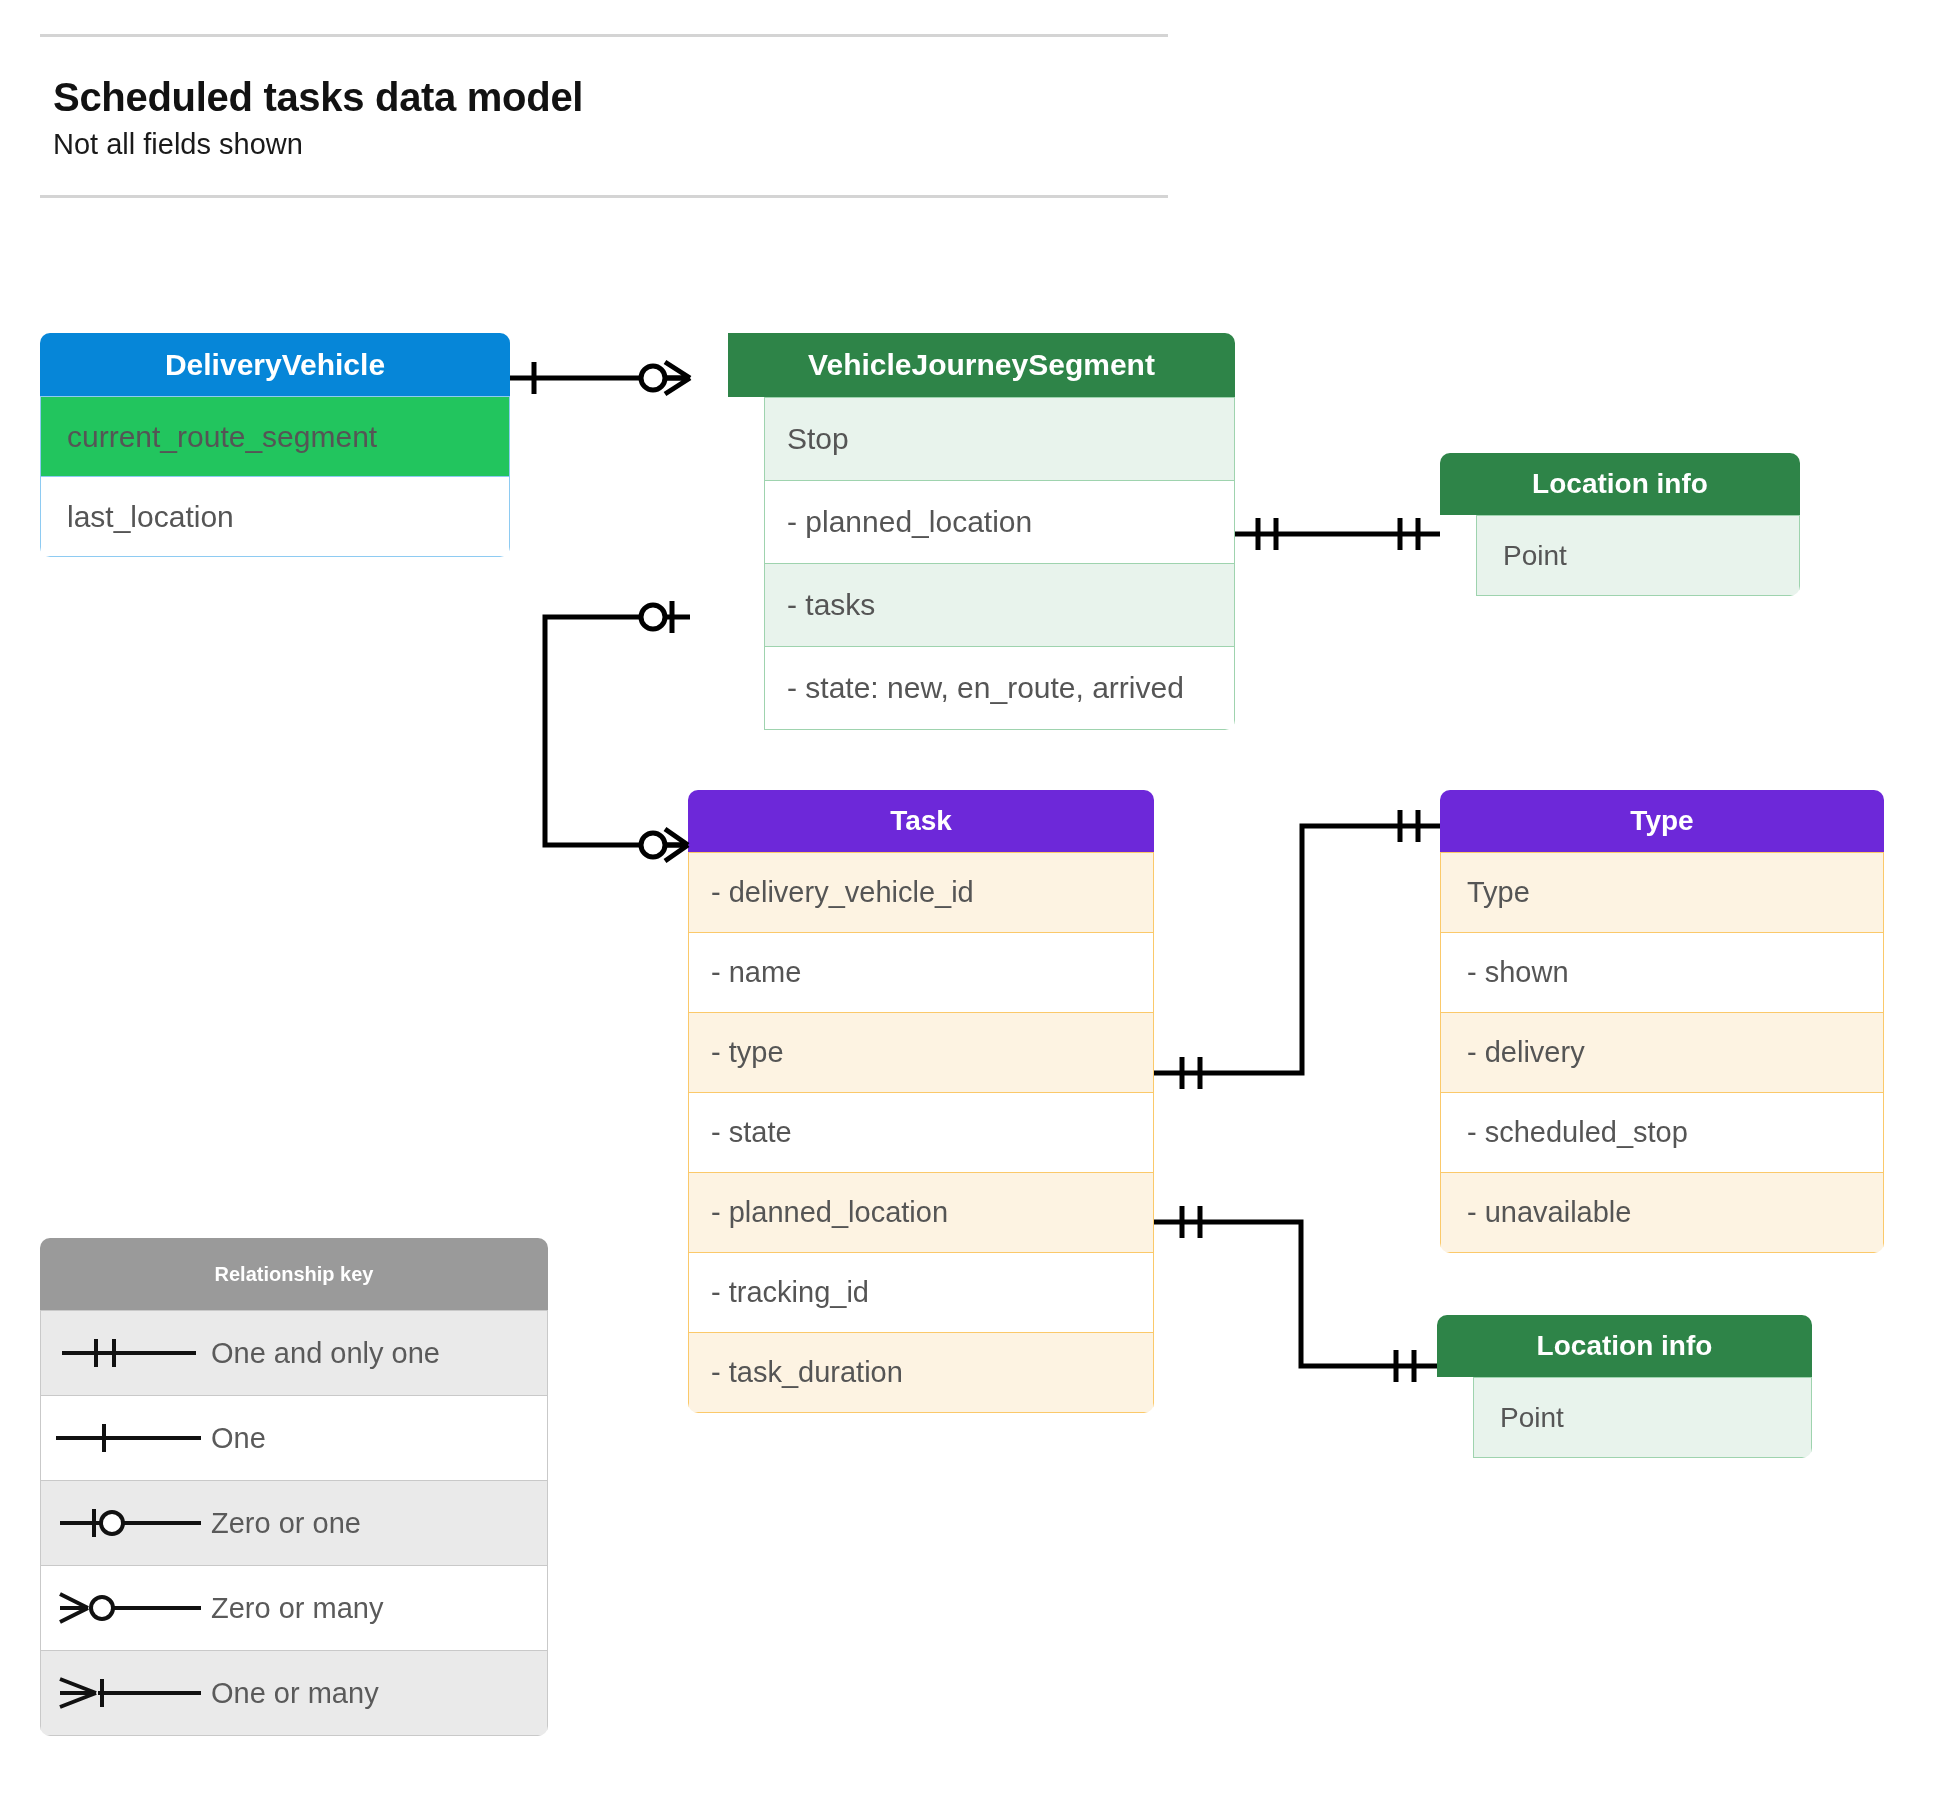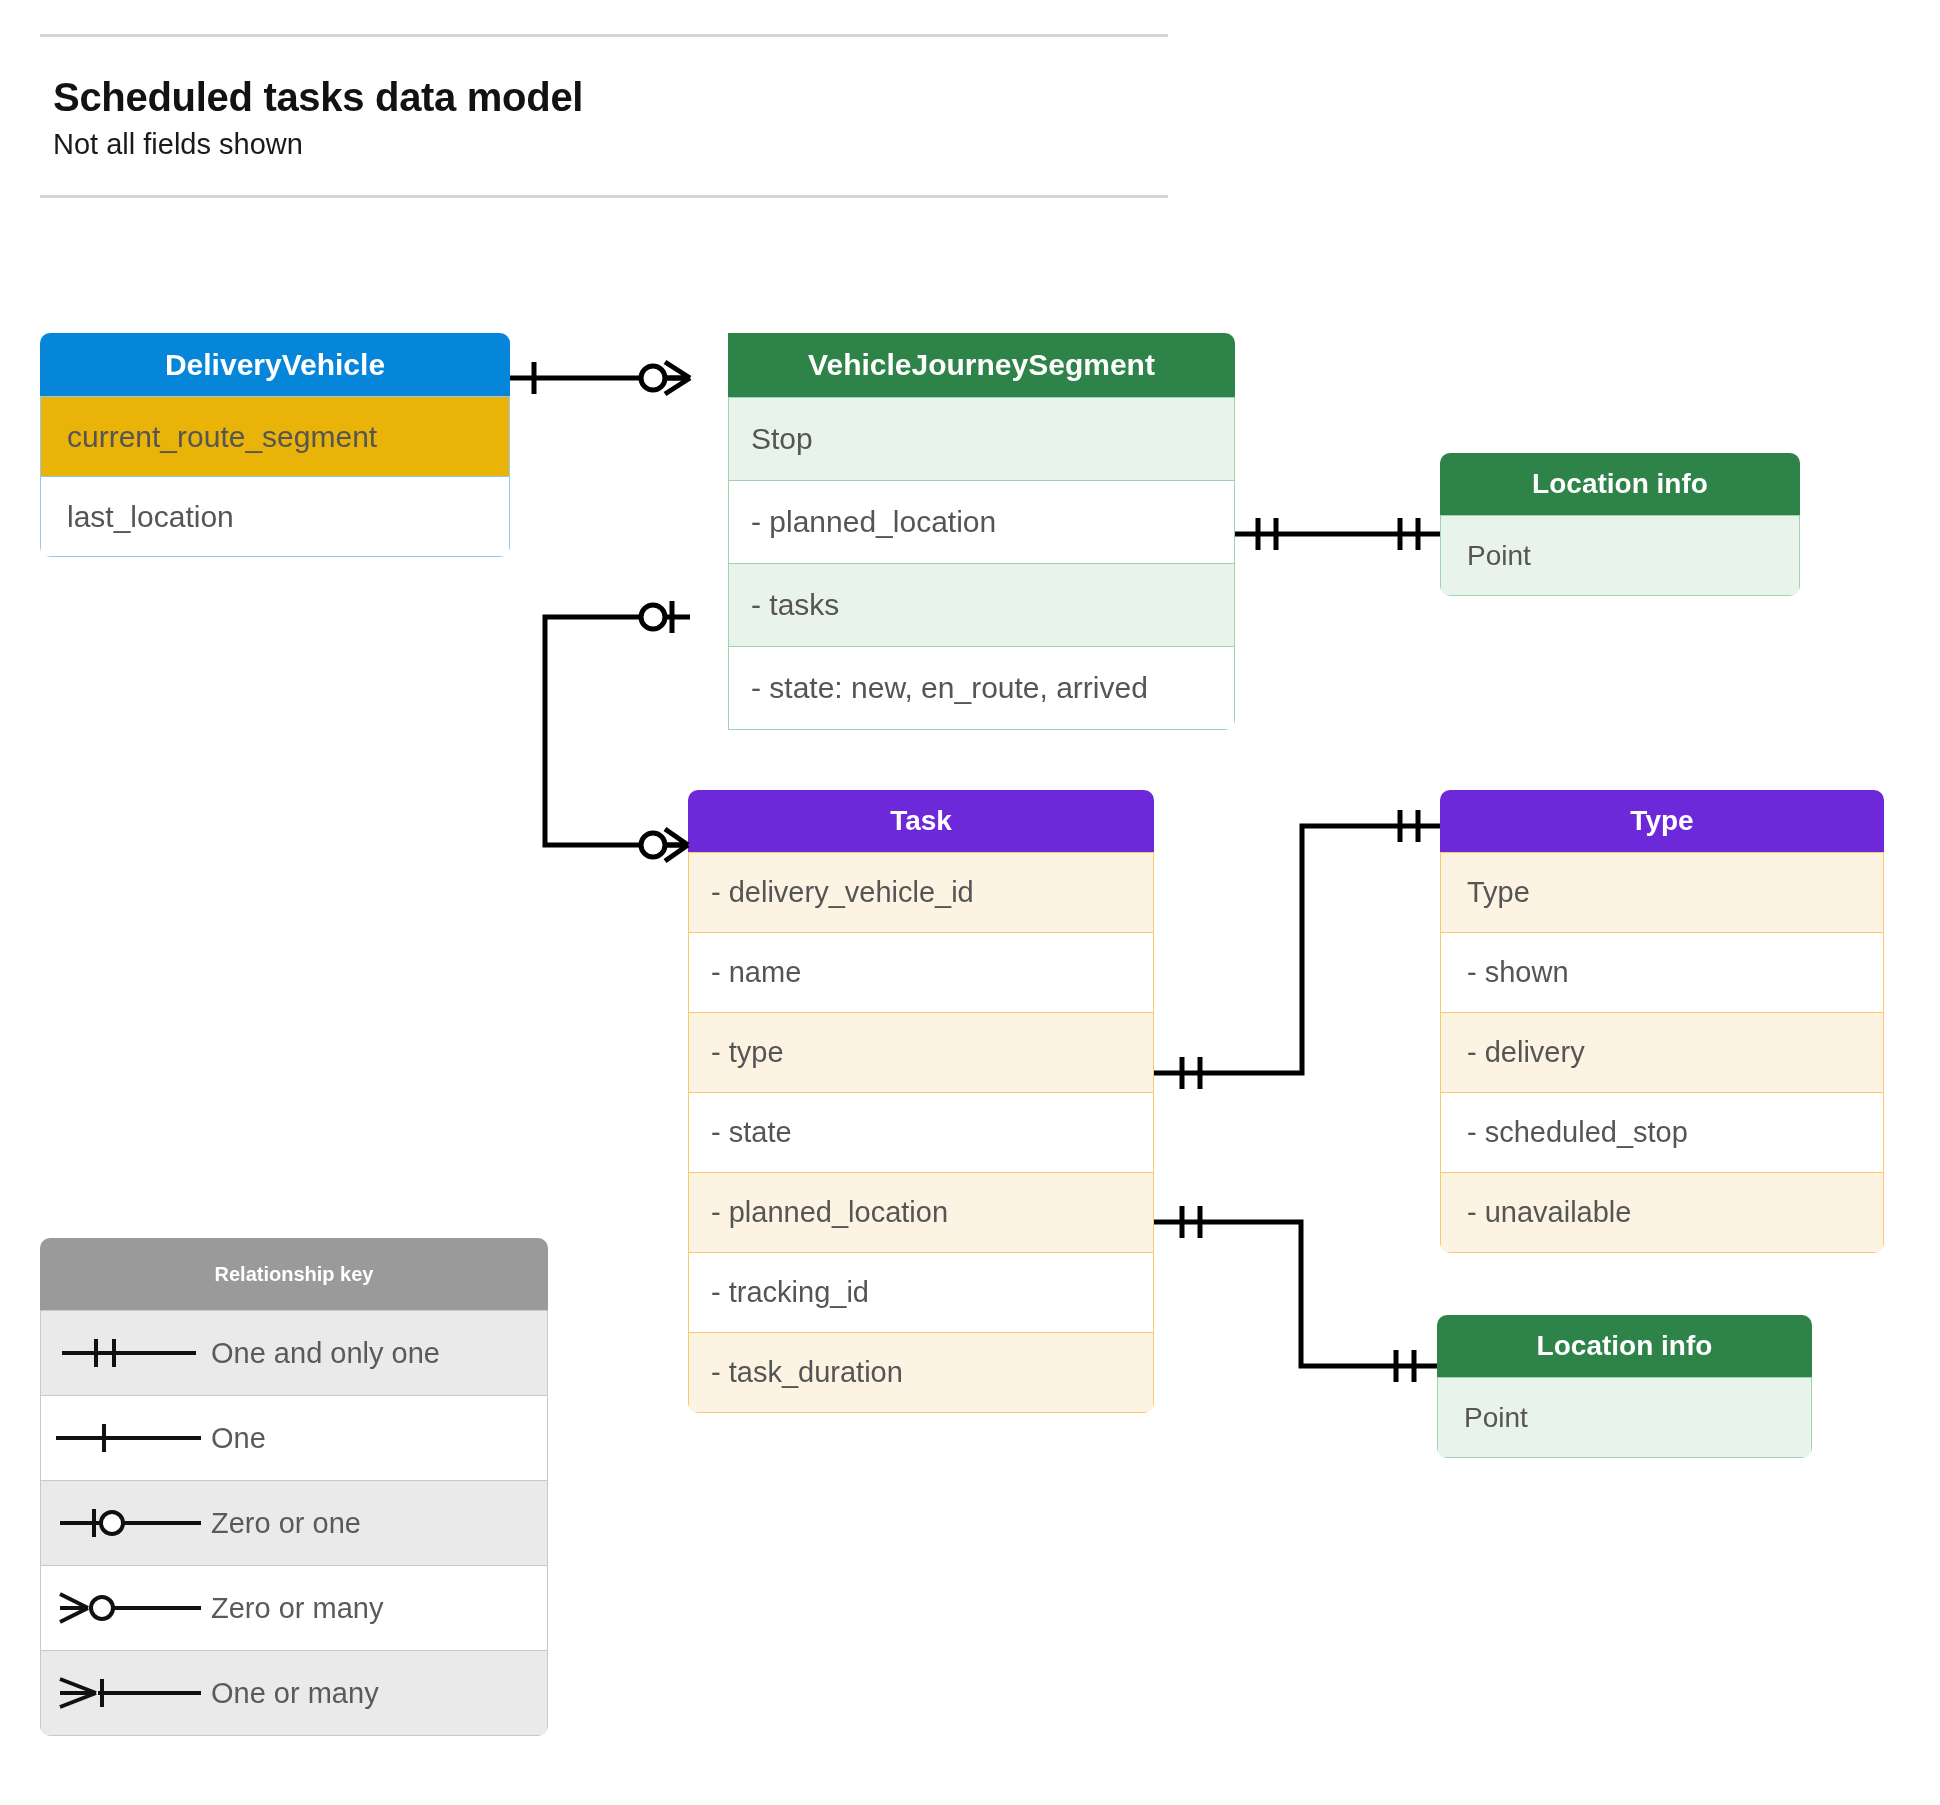--- a/index.html
+++ b/index.html
@@ -40,29 +40,29 @@
   .entity .erow {
     display: flex; align-items: center;
     color: #555555;
     border-top: 1px solid transparent;
   }
   .entity .erow span { display: block; }
 
   
   .t-blue .ehead { background: #0686d8; }
   .t-blue .erow  { background: #ffffff; border-color: #8ecbf2; }
-  .t-blue .erow.alt { background: #eab308; }
+  .t-blue .erow.alt { background: #22c55e; }
   .t-blue .body { border: 1px solid #8ecbf2; border-top: none;
                   border-bottom-left-radius: 3px; border-bottom-right-radius: 3px; }
 
   
   .t-green .ehead { background: #2e8448; }
   .t-green .erow  { background: #ffffff; border-color: #9ed3ae; }
   .t-green .erow.alt { background: #e8f3ec; }
-  .t-green .body { border: 1px solid #9ed3ae; border-top: none; }
+  .t-green .body { border: 1px solid #9ed3ae; border-top: none; margin-left: 36px; }
 
   
   .t-orange .ehead { background: #6d28d9; }
   .t-orange .erow  { background: #ffffff; border-color: #fbc96a; }
   .t-orange .erow.alt { background: #fdf3e2; }
   .t-orange .body { border: 1px solid #fbc96a; border-top: none; }
 
   
   .t-gray .ehead { background: #9a9a9a; }
   .t-gray .erow  { background: #ffffff; border-color: #c9c9c9; }

